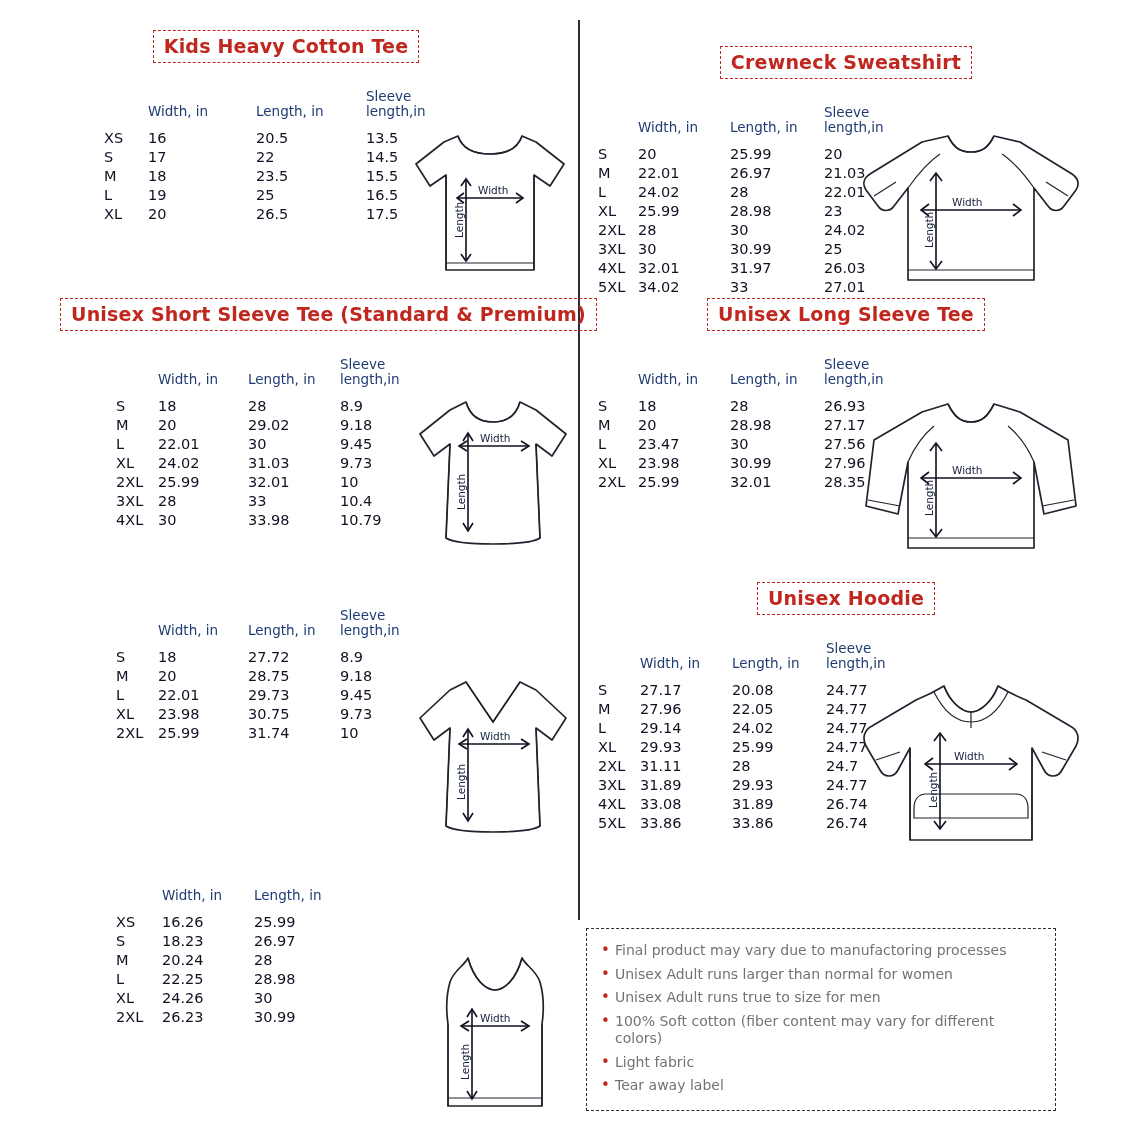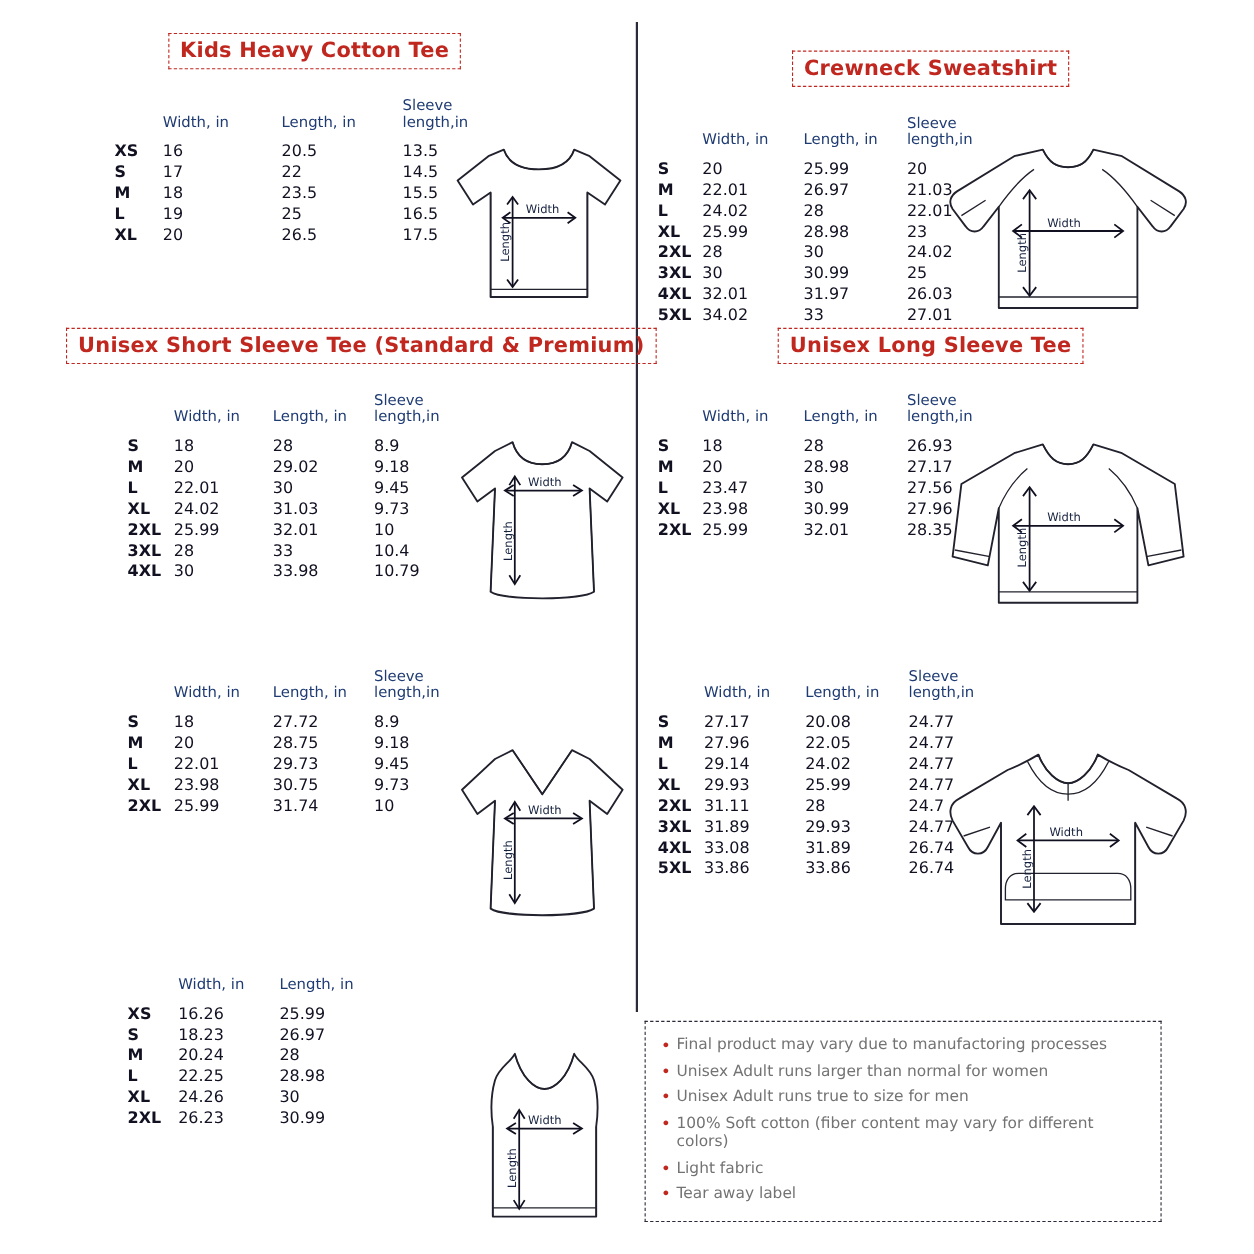--- a/index.html
+++ b/index.html
@@ -58,21 +58,21 @@
     padding: 0 0 10px 0;
     vertical-align: bottom;
     line-height: 1.08;
   }
   .tbl td {
     padding: 1.5px 0;
     white-space: nowrap;
     vertical-align: top;
   }
   .tbl td.sz {
-    font-weight: bold;
+    font-weight: normal;
     font-size: 14.5px;
     padding-right: 10px;
   }
   .garment {
     position: absolute;
   }
   .garment svg {
     display: block;
   }
   .notes {
@@ -498,20 +498,23 @@
       <g class="arr">
         <line x1="60" y1="62" x2="60" y2="152"></line>
         <polyline points="55,69 60,61 65,69"></polyline>
         <polyline points="55,145 60,153 65,145"></polyline>
       </g>
       <text class="lbl" x="57" y="132" transform="rotate(-90 57 132)">Length</text>
     </svg>
   </div>
 
   <div class="section" style="left:596px; top:582px; width:520px;">
+    <div class="title-wrap" style="width:500px;">
+      <span class="sec-title">Unisex Hoodie</span>
+    </div>
     <table class="tbl" style="margin-top:26px; margin-left:2px;">
       <thead>
         <tr>
           <th style="width:42px;"></th>
           <th style="width:92px;">Width, in</th>
           <th style="width:94px;">Length, in</th>
           <th style="width:90px;">Sleeve<br>length,in</th>
         </tr>
       </thead>
       <tbody>

